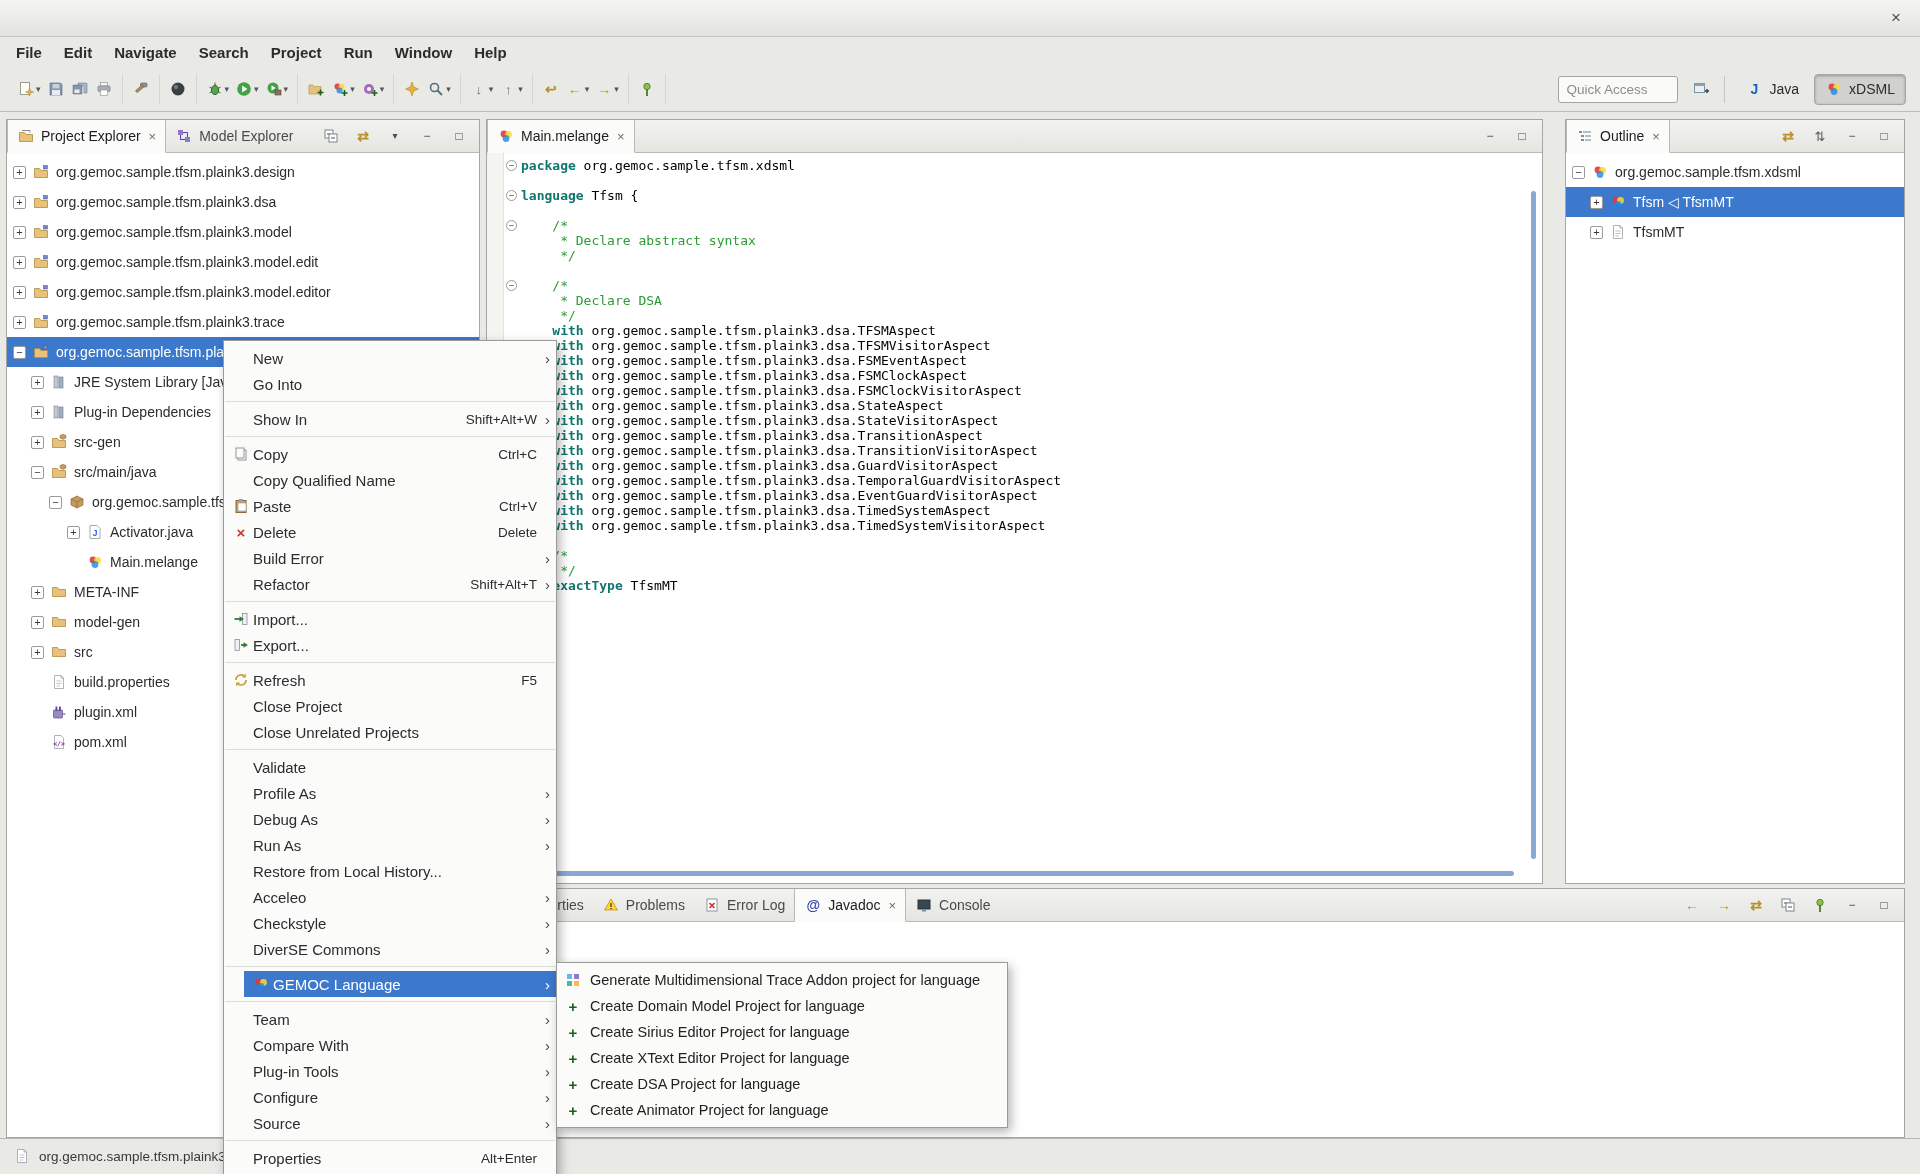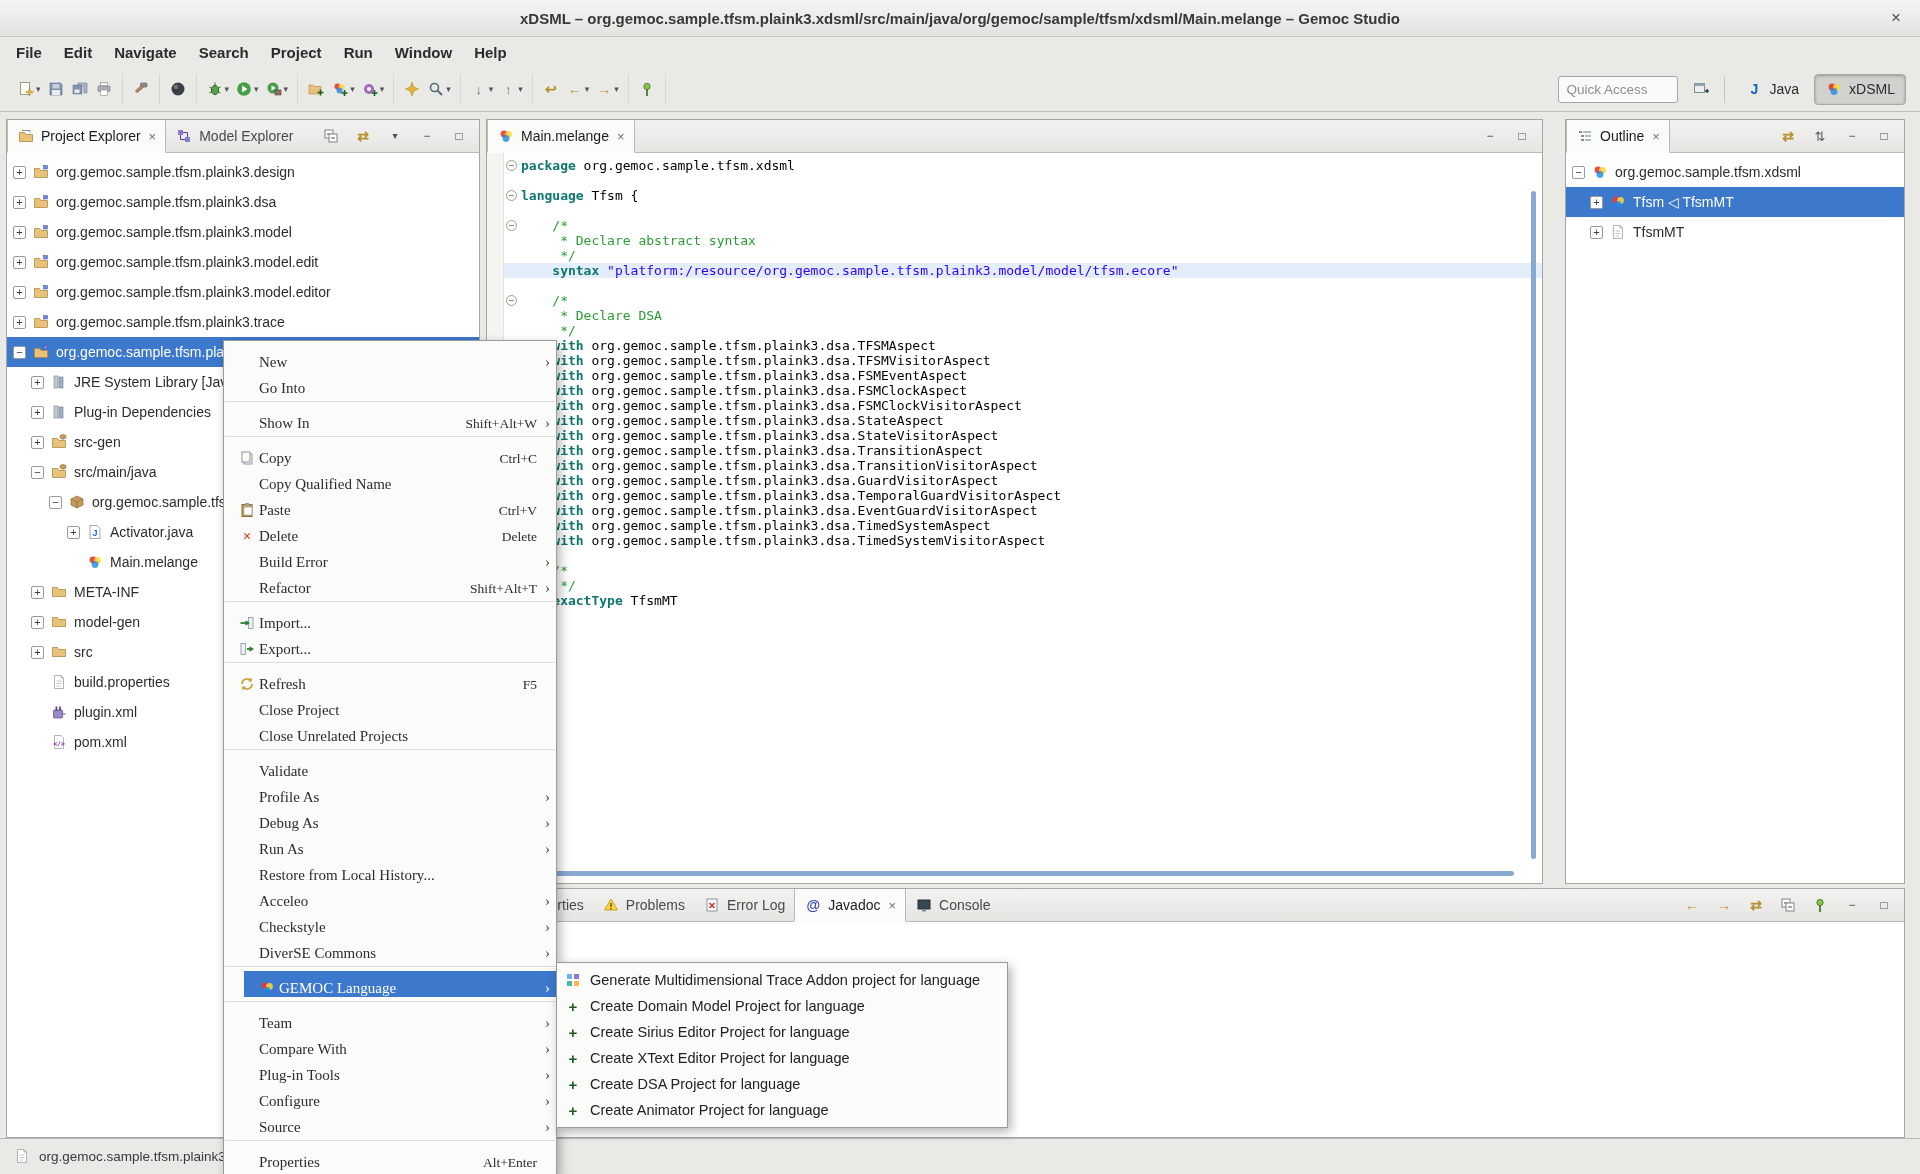--- a/index.html
+++ b/index.html
@@ -71,40 +71,39 @@
 .tk-e{color:#2b9c35;text-decoration:underline wavy #e53935;text-underline-offset:2px;}
 .vscroll{position:absolute;right:6px;top:38px;bottom:24px;width:5px;border-radius:3px;background:#88a9d2;z-index:4;}
 .hscroll{position:absolute;left:10px;right:28px;bottom:7px;height:5px;border-radius:3px;background:#88a9d2;z-index:4;}
 #bottom-content{position:absolute;left:0;right:0;top:33px;bottom:0;background:#fff;}
 
 
 #status-bar{position:absolute;left:0;top:1138px;width:100%;height:36px;background:#e9e9e6;border-top:1px solid #b7b7b3;display:flex;align-items:center;gap:8px;padding-left:13px;font-size:13.5px;color:#39393b;}
 
 
 #context-menu{position:absolute;left:223px;top:340px;width:334px;z-index:100;background:#fbfbfa;border:1px solid #9a9a96;box-shadow:3px 4px 10px rgba(0,0,0,.30);padding:4px 0;font-size:15px;}
-.mi{display:flex;align-items:flex-end;height:26px;padding:0 6px 0 11px;color:#2c2c2e;font-family:Liberation Serif, serif;}
+.mi{display:flex;align-items:center;height:26px;padding:0 6px 0 5px;color:#2c2c2e;}
 .mi.hl{background:#3c78cc;color:#fff;margin-left:20px;}
 .mic{width:24px;display:flex;justify-content:center;flex:none;}
 .mlabel{white-space:nowrap;}
 .maccel{margin-left:auto;padding-left:22px;font-size:13.5px;color:#2c2c2e;white-space:nowrap;}
 .mi.hl .maccel{color:#fff;}
 .marrow{width:13px;text-align:right;font-size:15px;color:#47474b;flex:none;}
 .mi.hl .marrow{color:#fff;}
 .msep{height:1px;background:#dcdcd8;margin:4px 1px;}
 #gemoc-submenu{position:absolute;left:556px;top:962px;width:452px;z-index:110;background:#fbfbfa;border:1px solid #9a9a96;box-shadow:3px 4px 10px rgba(0,0,0,.30);padding:4px 0;font-size:14.5px;}
 .smi{display:flex;align-items:center;height:26px;padding:0 10px 0 7px;gap:8px;white-space:nowrap;color:#222;}
 .g-delete{color:#c43a30;font-weight:bold;font-size:15px;}
 .g-javadoc-view{color:#3949ab;font-weight:bold;font-size:14px;}
 .g-plus{color:#1b5e20;font-weight:bold;font-size:15px;}
 </style>
 </head>
 <body>
 
 <div id="titlebar">
-  <div>xDSML – org.gemoc.sample.tfsm.plaink3.xdsml/src/main/java/org/gemoc/sample/tfsm/xdsml/Main.melange – Gemoc Studio</div>
   <span class="win-close">×</span>
 </div>
 
 <div id="menubar">
     <div class="menubar-item">File</div>
     <div class="menubar-item">Edit</div>
     <div class="menubar-item">Navigate</div>
     <div class="menubar-item">Search</div>
     <div class="menubar-item">Project</div>
     <div class="menubar-item">Run</div>
@@ -597,21 +596,20 @@
   <div id="editor-body">
     <div id="editor-ruler"></div>
     <div id="editor-lines">
         <div class="cl"><span class="foldm">−</span><span class="ct"><span class="tk-k">package</span><span class="tk-p"> org.gemoc.sample.tfsm.xdsml</span></span></div>
         <div class="cl"><span class="ct"></span></div>
         <div class="cl"><span class="foldm">−</span><span class="ct"><span class="tk-k">language</span><span class="tk-p"> Tfsm {</span></span></div>
         <div class="cl"><span class="ct"></span></div>
         <div class="cl"><span class="foldm">−</span><span class="ct"><span class="tk-c">    /*</span></span></div>
         <div class="cl"><span class="ct"><span class="tk-c">     * Declare abstract syntax</span></span></div>
         <div class="cl"><span class="ct"><span class="tk-c">     */</span></span></div>
-        <div class="cl hl"><span class="ct"><span class="tk-p">    </span><span class="tk-k">syntax</span><span class="tk-s"> "platform:/resource/org.gemoc.sample.tfsm.plaink3.model/model/tfsm.ecore"</span></span></div>
         <div class="cl"><span class="ct"></span></div>
         <div class="cl"><span class="foldm">−</span><span class="ct"><span class="tk-c">    /*</span></span></div>
         <div class="cl"><span class="ct"><span class="tk-c">     * Declare DSA</span></span></div>
         <div class="cl"><span class="ct"><span class="tk-c">     */</span></span></div>
         <div class="cl"><span class="ct"><span class="tk-p">    </span><span class="tk-k">with</span><span class="tk-p"> org.gemoc.sample.tfsm.plaink3.dsa.TFSMAspect</span></span></div>
         <div class="cl"><span class="ct"><span class="tk-p">    </span><span class="tk-k">with</span><span class="tk-p"> org.gemoc.sample.tfsm.plaink3.dsa.TFSMVisitorAspect</span></span></div>
         <div class="cl"><span class="ct"><span class="tk-p">    </span><span class="tk-k">with</span><span class="tk-p"> org.gemoc.sample.tfsm.plaink3.dsa.FSMEventAspect</span></span></div>
         <div class="cl"><span class="ct"><span class="tk-p">    </span><span class="tk-k">with</span><span class="tk-p"> org.gemoc.sample.tfsm.plaink3.dsa.FSMClockAspect</span></span></div>
         <div class="cl"><span class="ct"><span class="tk-p">    </span><span class="tk-k">with</span><span class="tk-p"> org.gemoc.sample.tfsm.plaink3.dsa.FSMClockVisitorAspect</span></span></div>
         <div class="cl"><span class="ct"><span class="tk-p">    </span><span class="tk-k">with</span><span class="tk-p"> org.gemoc.sample.tfsm.plaink3.dsa.StateAspect</span></span></div>

